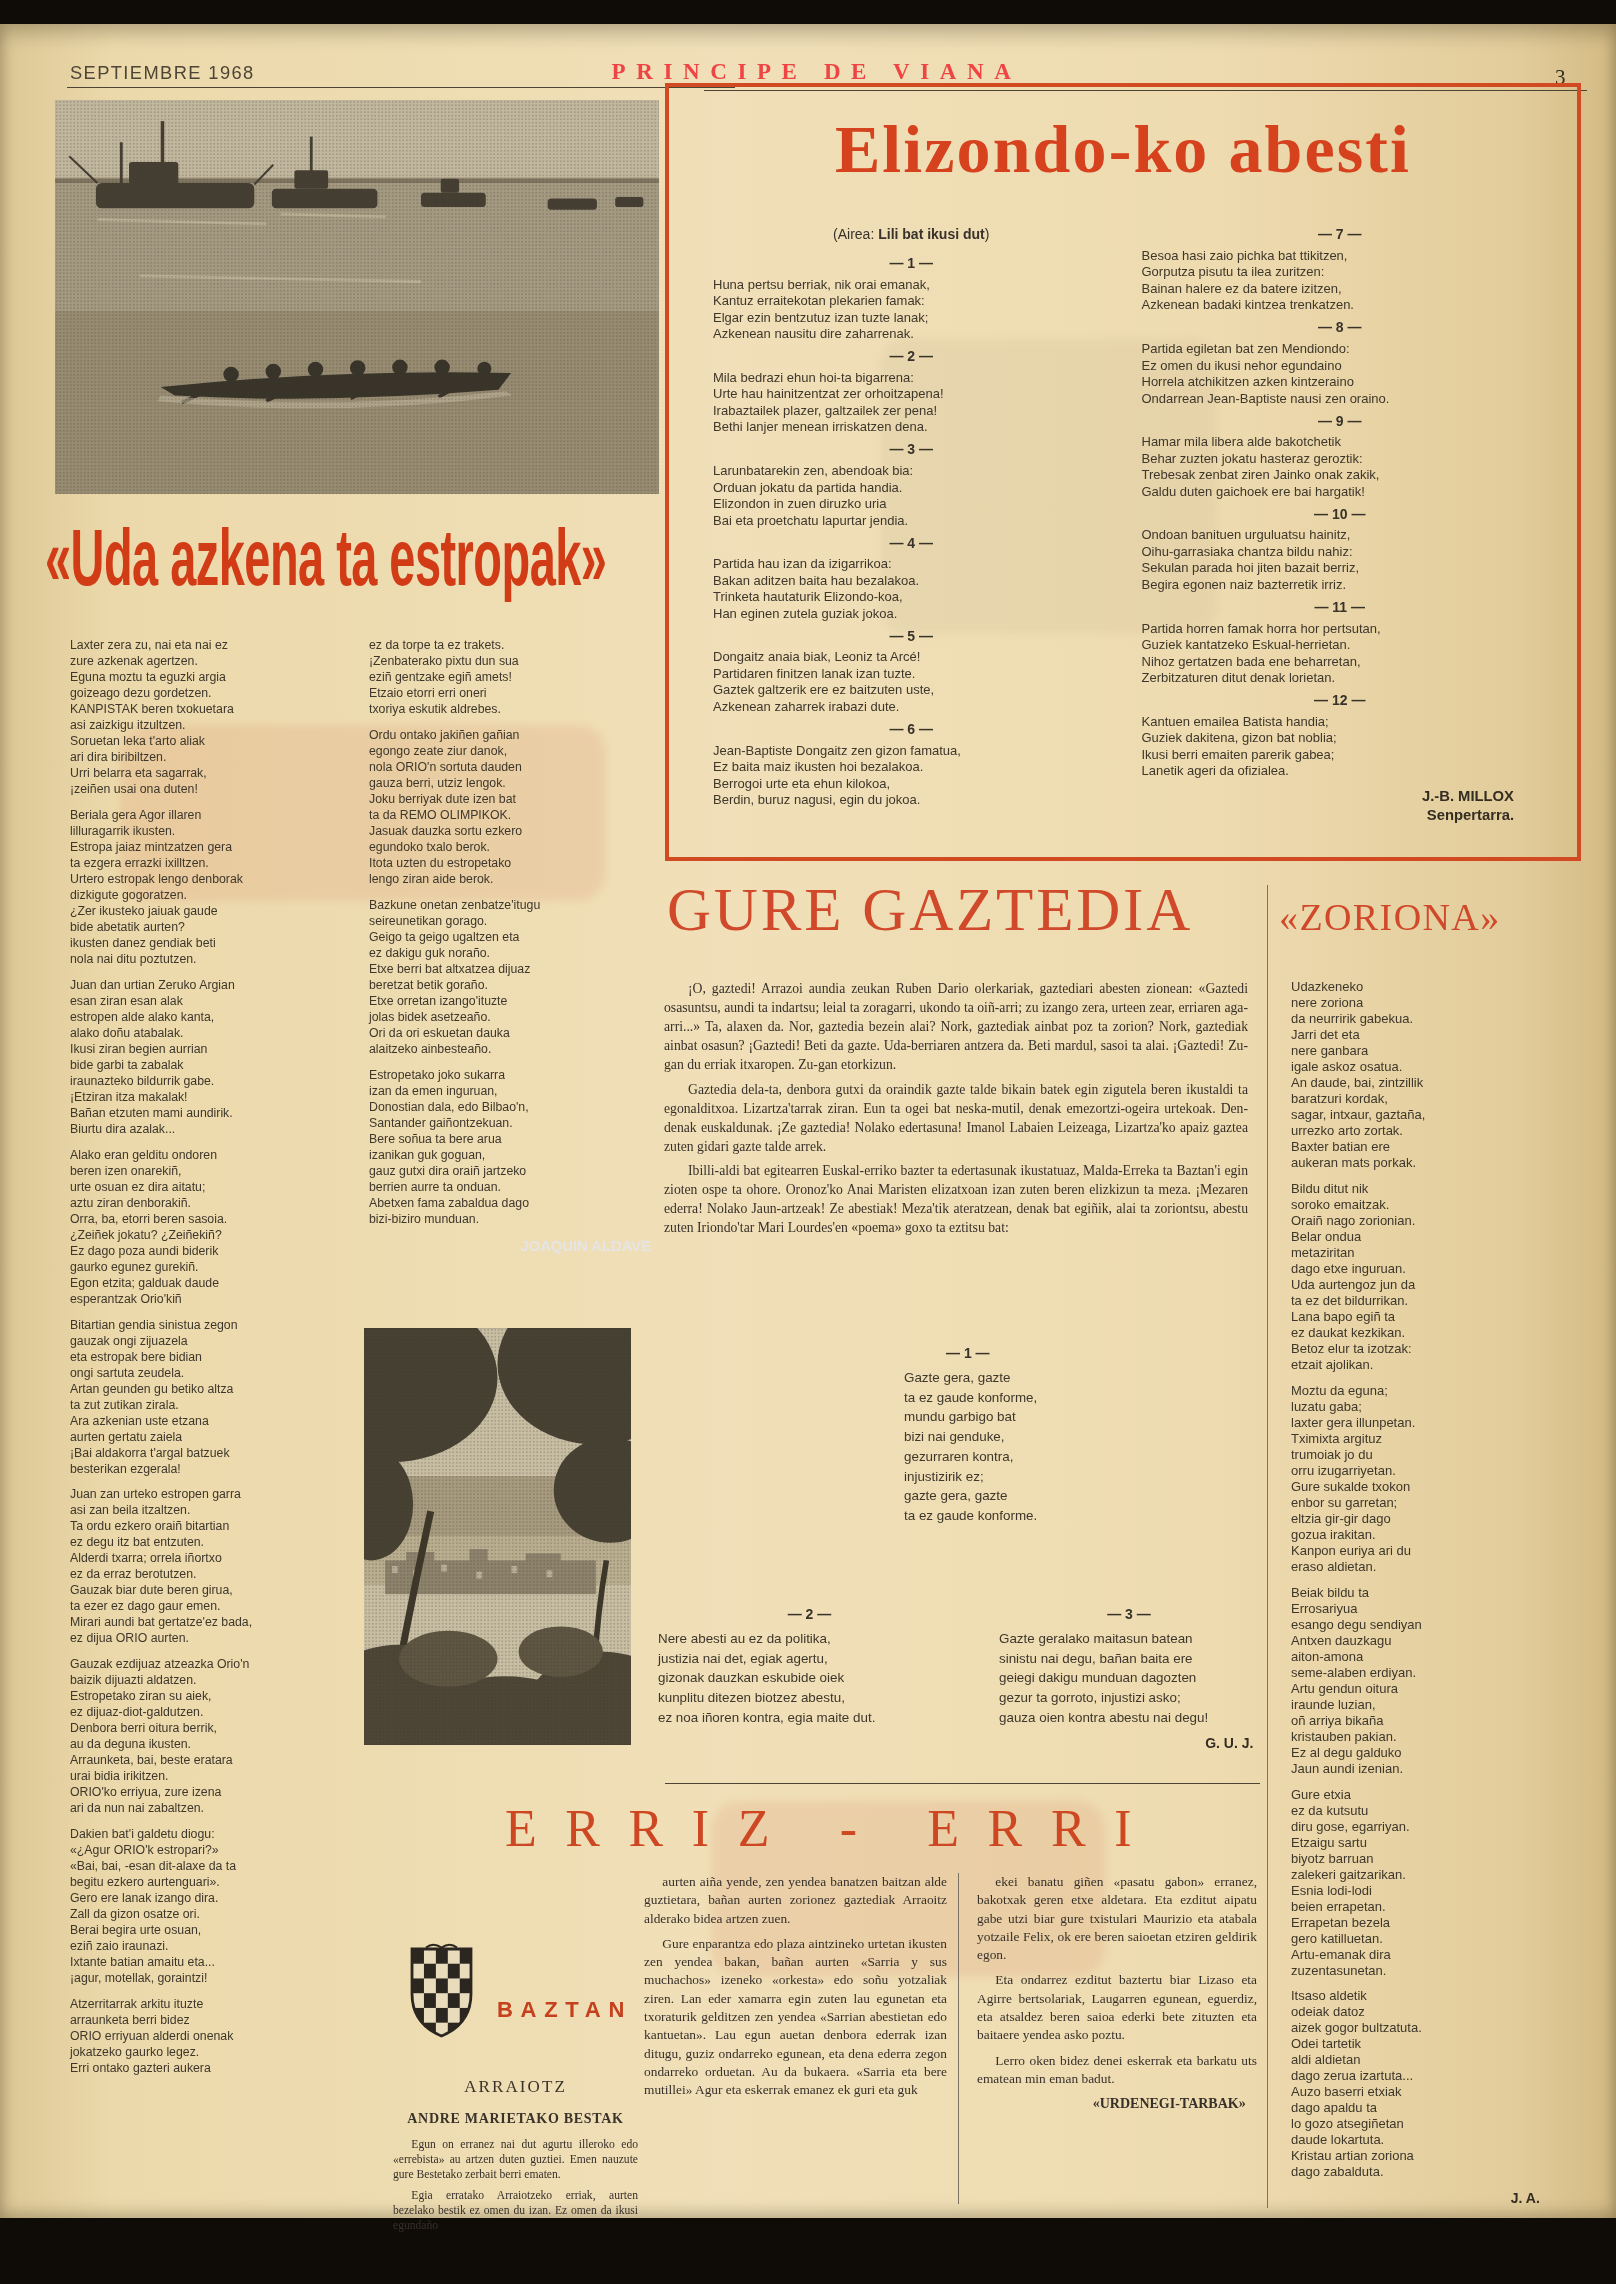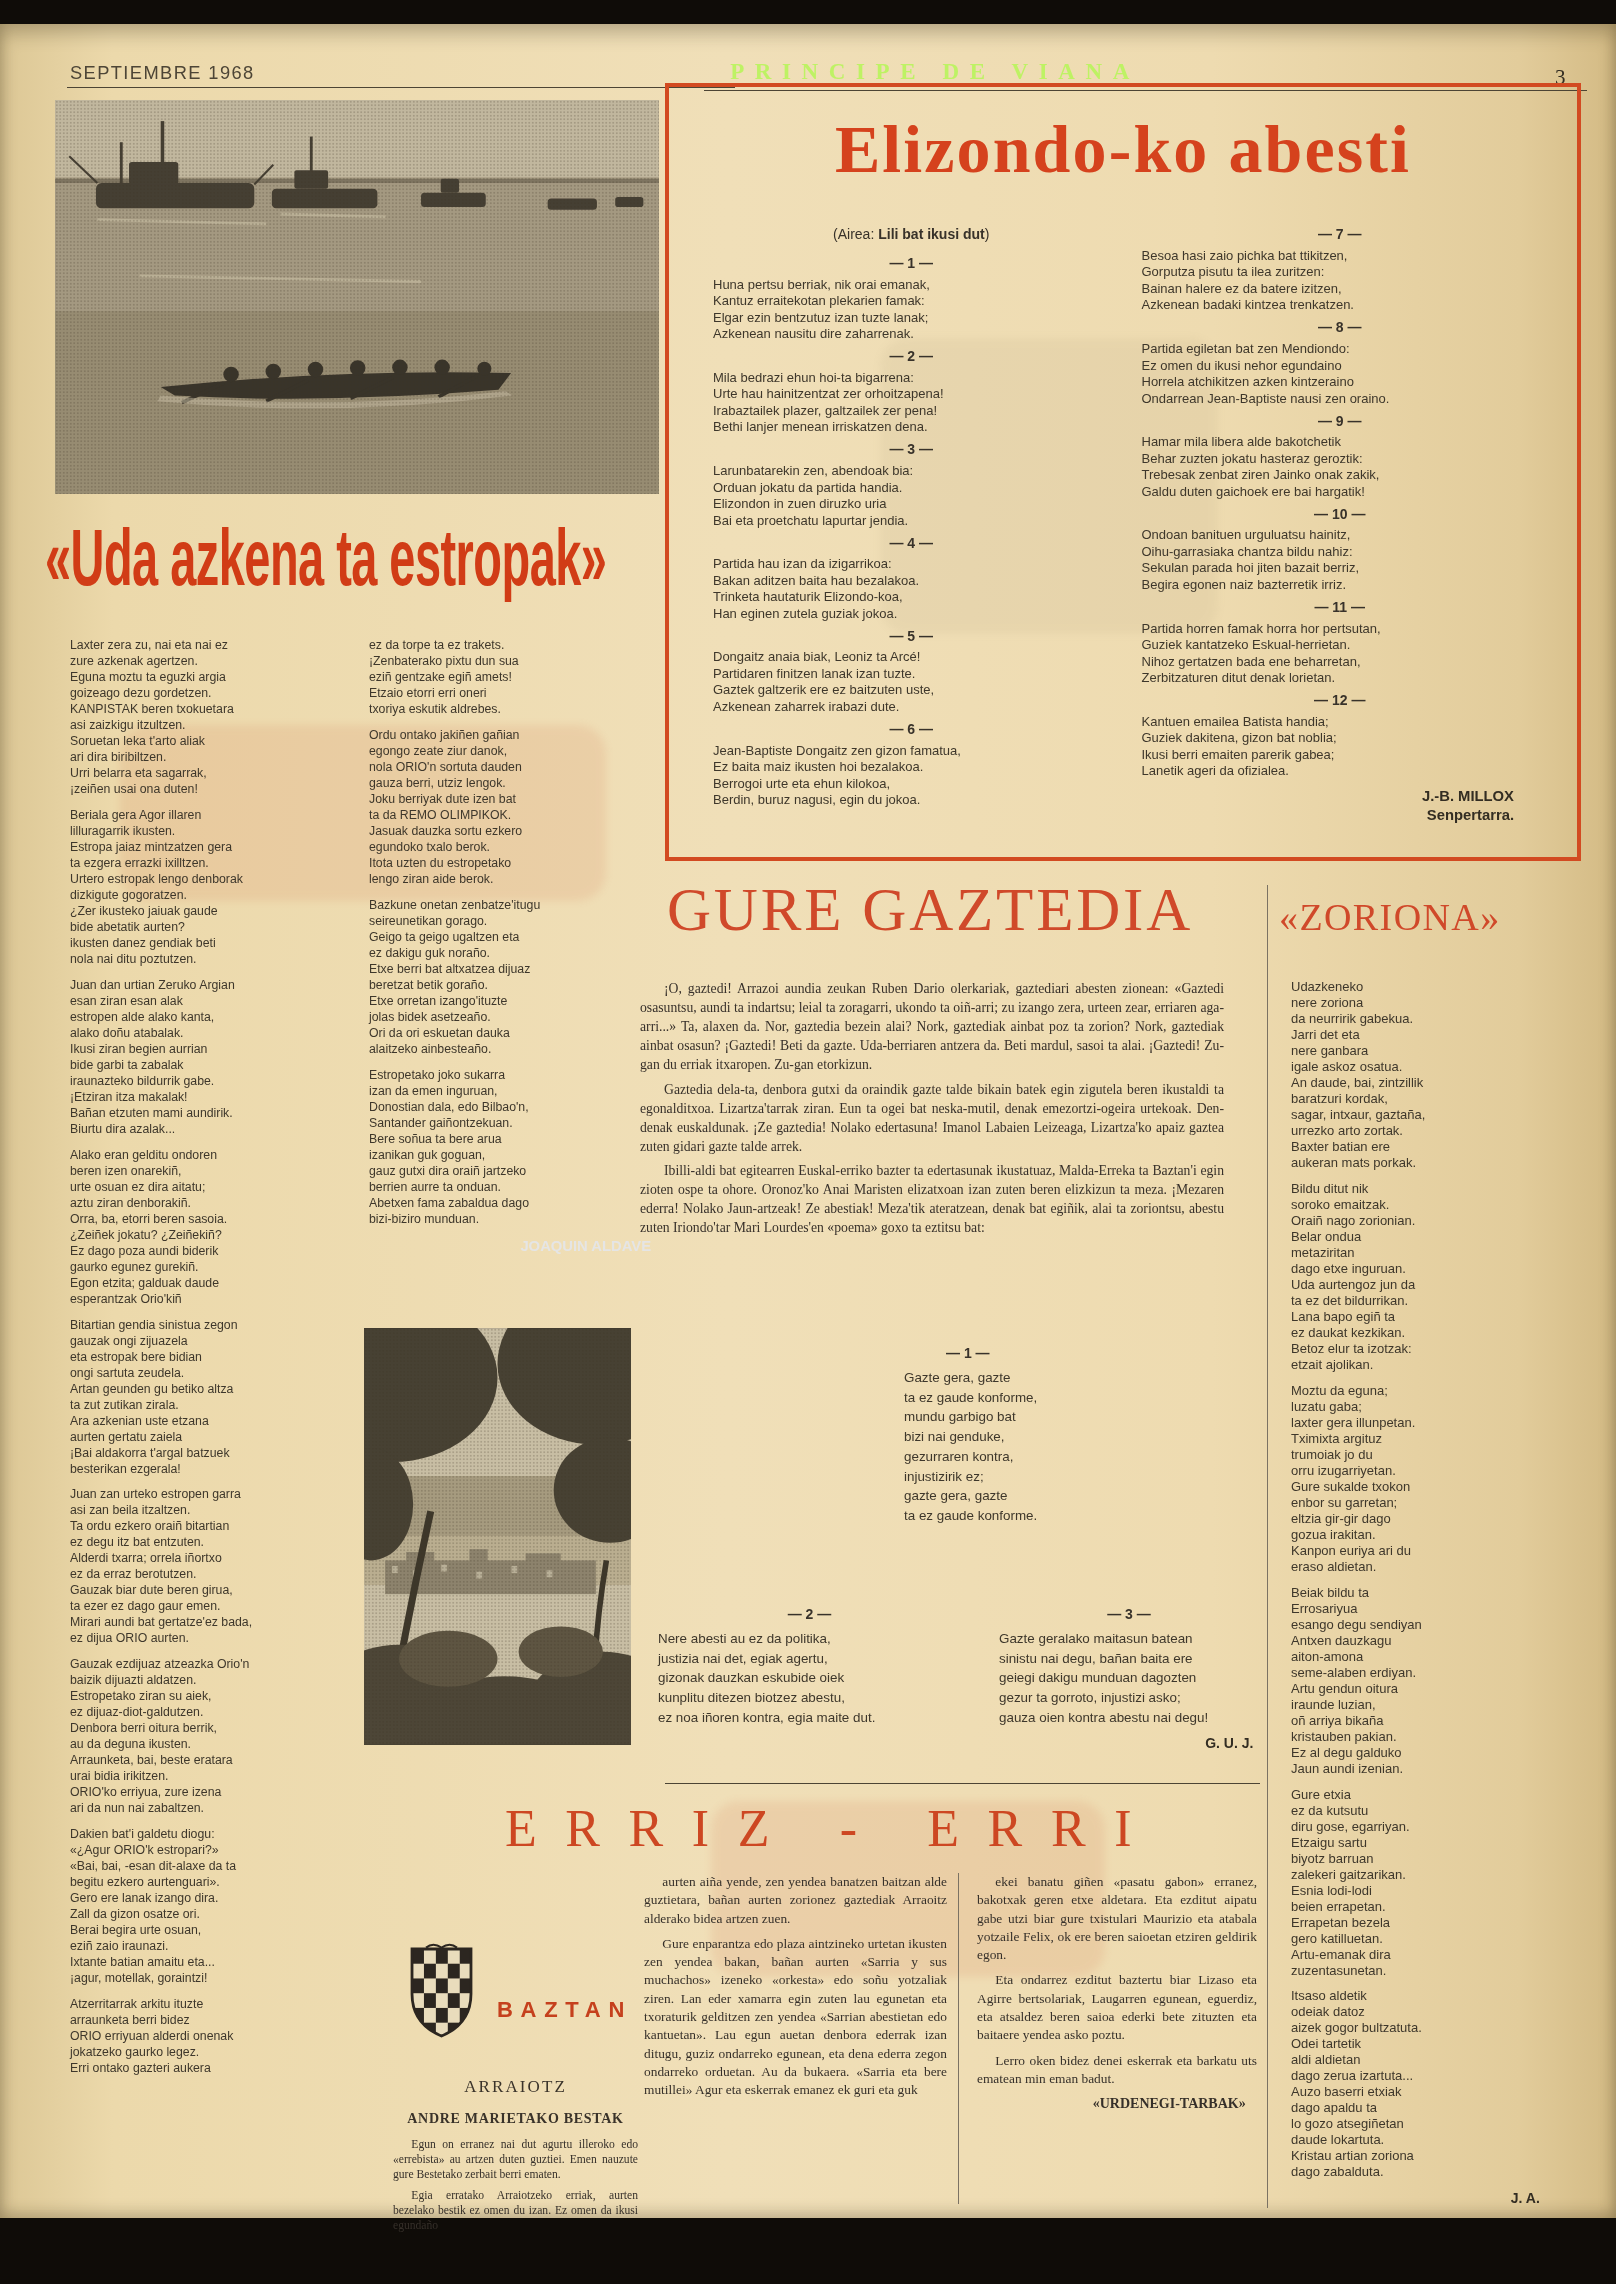--- a/index.html
+++ b/index.html
@@ -4,22 +4,22 @@
 <style>
   html,body{margin:0;padding:0;background:#0f0c08;}
   .page{position:relative;width:1616px;height:2246px;background:#0f0c08;overflow:hidden;
         font-family:"Liberation Sans",sans-serif;color:#3c352a;padding-left:11px;}
   .paper{position:absolute;left:0;top:24px;width:1616px;height:2194px;
          background:linear-gradient(90deg,#dcc795 0%,#ecd9ab 7%,#f0dfb8 45%,#eedbb0 75%,#e2cc9b 94%,#d3ba84 100%);
          box-shadow:inset 0 9.9px 17px rgba(40,30,10,.25), inset 0 -7px 12.7px rgba(40,30,10,.2);}
   .abs{position:absolute;}
   
   .hdr-date{left:70px;top:62px;font-size:18.3px;letter-spacing:1.4px;color:#4d4536;}
-  .hdr-mast{left:493px;top:59px;width:647px;text-align:right;font-family:"Liberation Serif",serif;
-            font-size:23px;letter-spacing:10.6px;color:#bef264;font-weight:600;}
+  .hdr-mast{left:493px;top:59px;width:647px;text-align:center;font-family:"Liberation Serif",serif;
+            font-size:23px;letter-spacing:10.6px;color:#ef4444;font-weight:600;}
   .hdr-page{left:1555px;top:65px;font-family:"Liberation Serif",serif;font-size:21px;color:#332d22;}
   .rule{background:#4c4434;}
   
   .photo{overflow:hidden;background:#a89d88;}
   .photo svg{display:block;}
   .halftone::after{content:"";position:absolute;inset:0;
      background-image:radial-gradient(rgba(60,50,35,.22) 0.7px, transparent 1.1px);
      background-size:3.5px 3.5px;pointer-events:none;}
   
   .estropak-title{left:45px;top:522px;width:619px;height:106px;overflow:visible;white-space:nowrap;}
@@ -39,21 +39,21 @@
   .air b{font-weight:bold;}
   .verse{margin-bottom:4.2px;}
   .verse-num{font-weight:bold;font-size:14px;text-align:center;margin:5.6px 0 5.6px;color:#38322a;}
   .verse-lines{white-space:pre-line;font-size:13px;line-height:16.5px;color:#3e372b;}
   .millox{margin-top:7px;padding-right:24px;text-align:right;font-weight:bold;font-size:14.8px;line-height:19px;color:#332d22;}
   
   .gaz-title{left:667px;top:875px;width:591px;font-family:"Liberation Serif",serif;font-size:61px;
      color:#d0492a;letter-spacing:2.8px;font-weight:500;}
   .zor-title{left:1279px;top:895px;width:296px;font-family:"Liberation Serif",serif;font-size:38px;
      color:#d0492a;letter-spacing:1.4px;font-weight:500;}
-  .gaz-body{left:640px;top:979px;width:584px;font-family:"Liberation Serif",serif;font-size:13.7px;
+  .gaz-body{left:664px;top:979px;width:584px;font-family:"Liberation Serif",serif;font-size:13.7px;
      line-height:19px;text-align:justify;color:#37302a;}
   .gaz-body p{margin:0 0 5.6px;text-indent:24px;}
   .songv{white-space:pre-line;font-size:13.4px;line-height:19.7px;color:#3e372b;}
   .vnum{font-weight:bold;font-size:14px;color:#38322a;margin-bottom:7px;}
   .guj{font-weight:bold;font-size:14px;color:#332d22;}
   
   .zor-col{left:1291px;top:979px;width:253px;font-size:13px;line-height:16px;color:#3e372b;}
   .zor-col .stanza{margin-bottom:9.9px;}
   .ja{font-weight:bold;font-size:14px;text-align:right;padding-right:4.2px;color:#332d22;}
   

